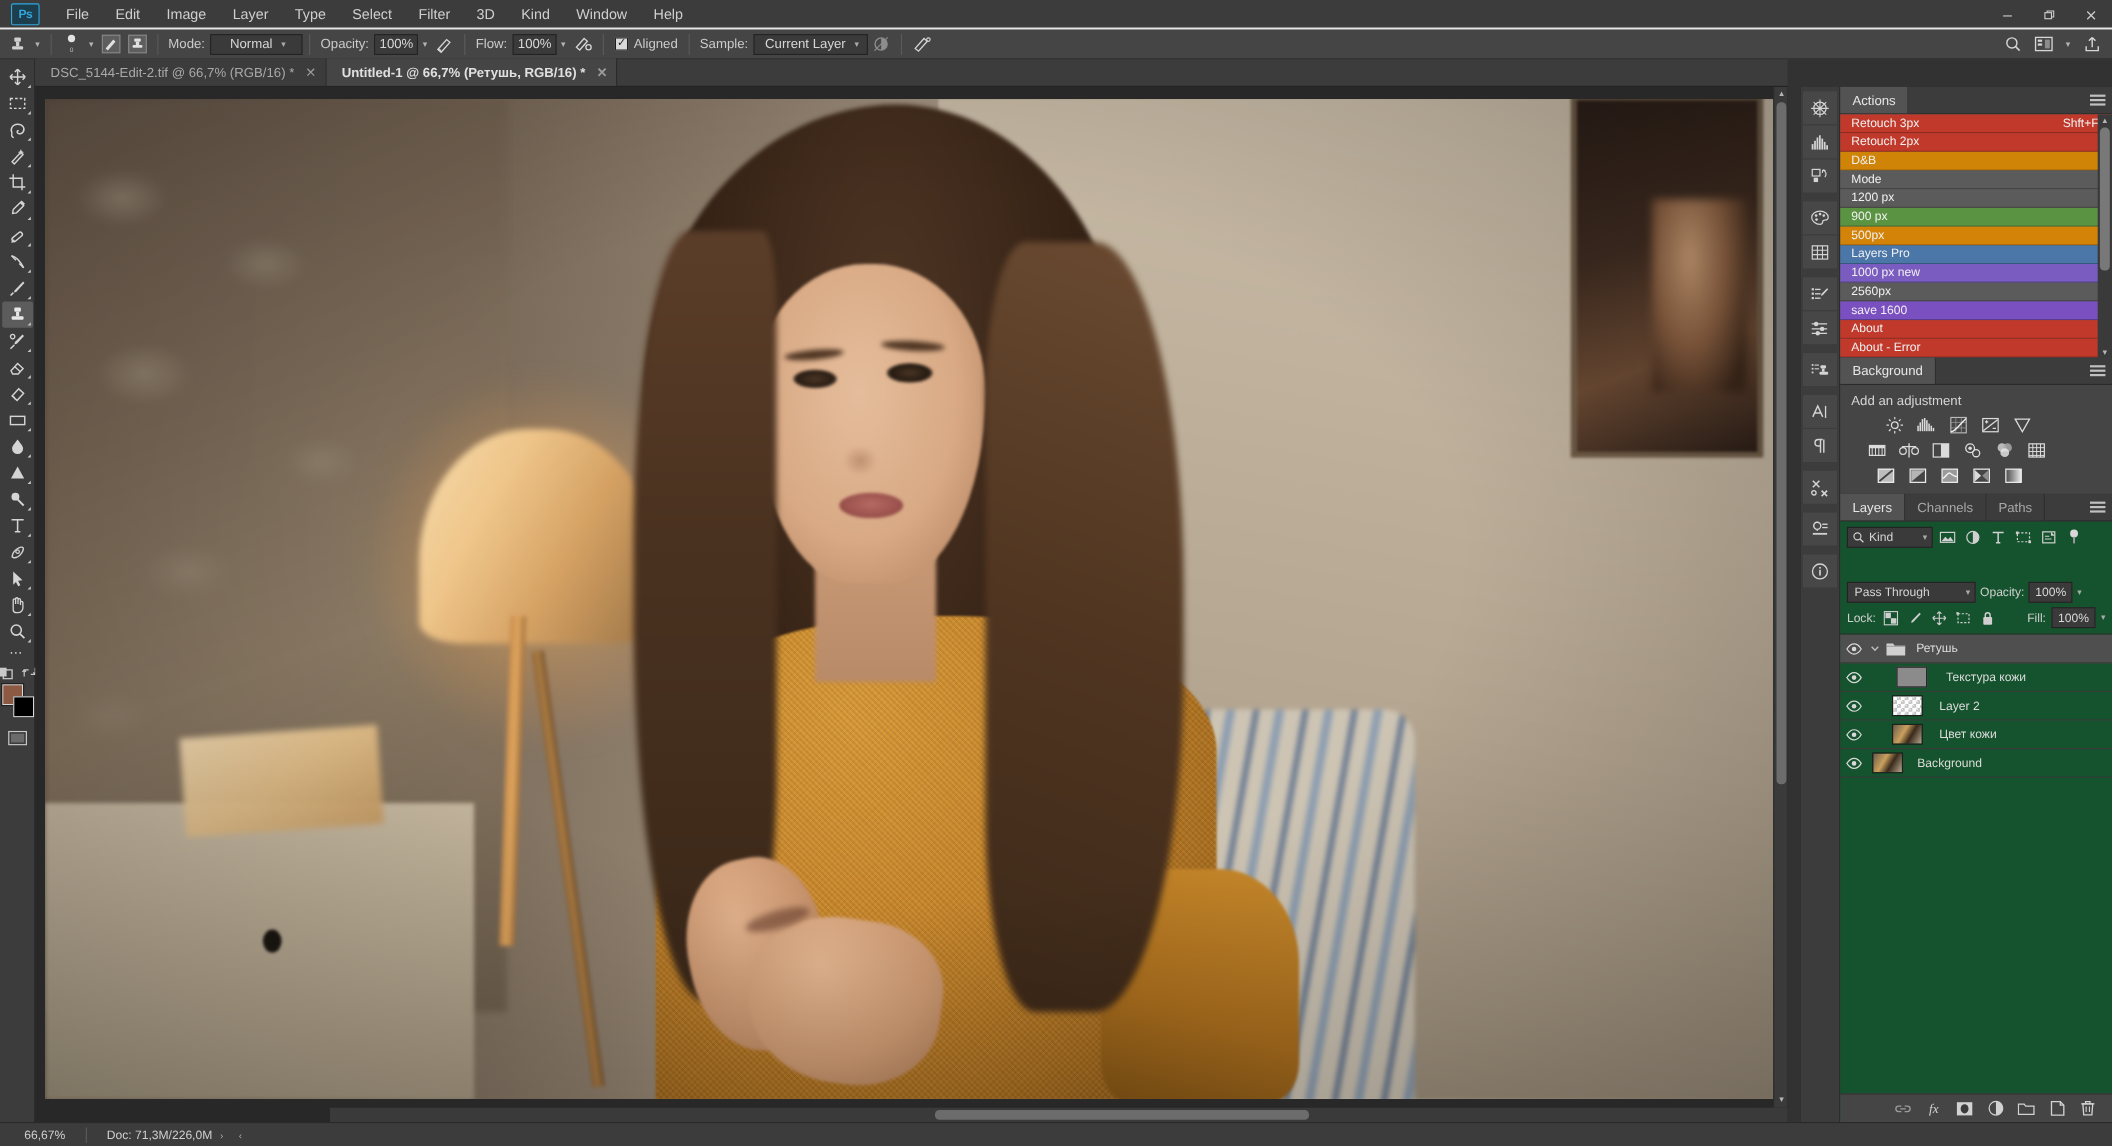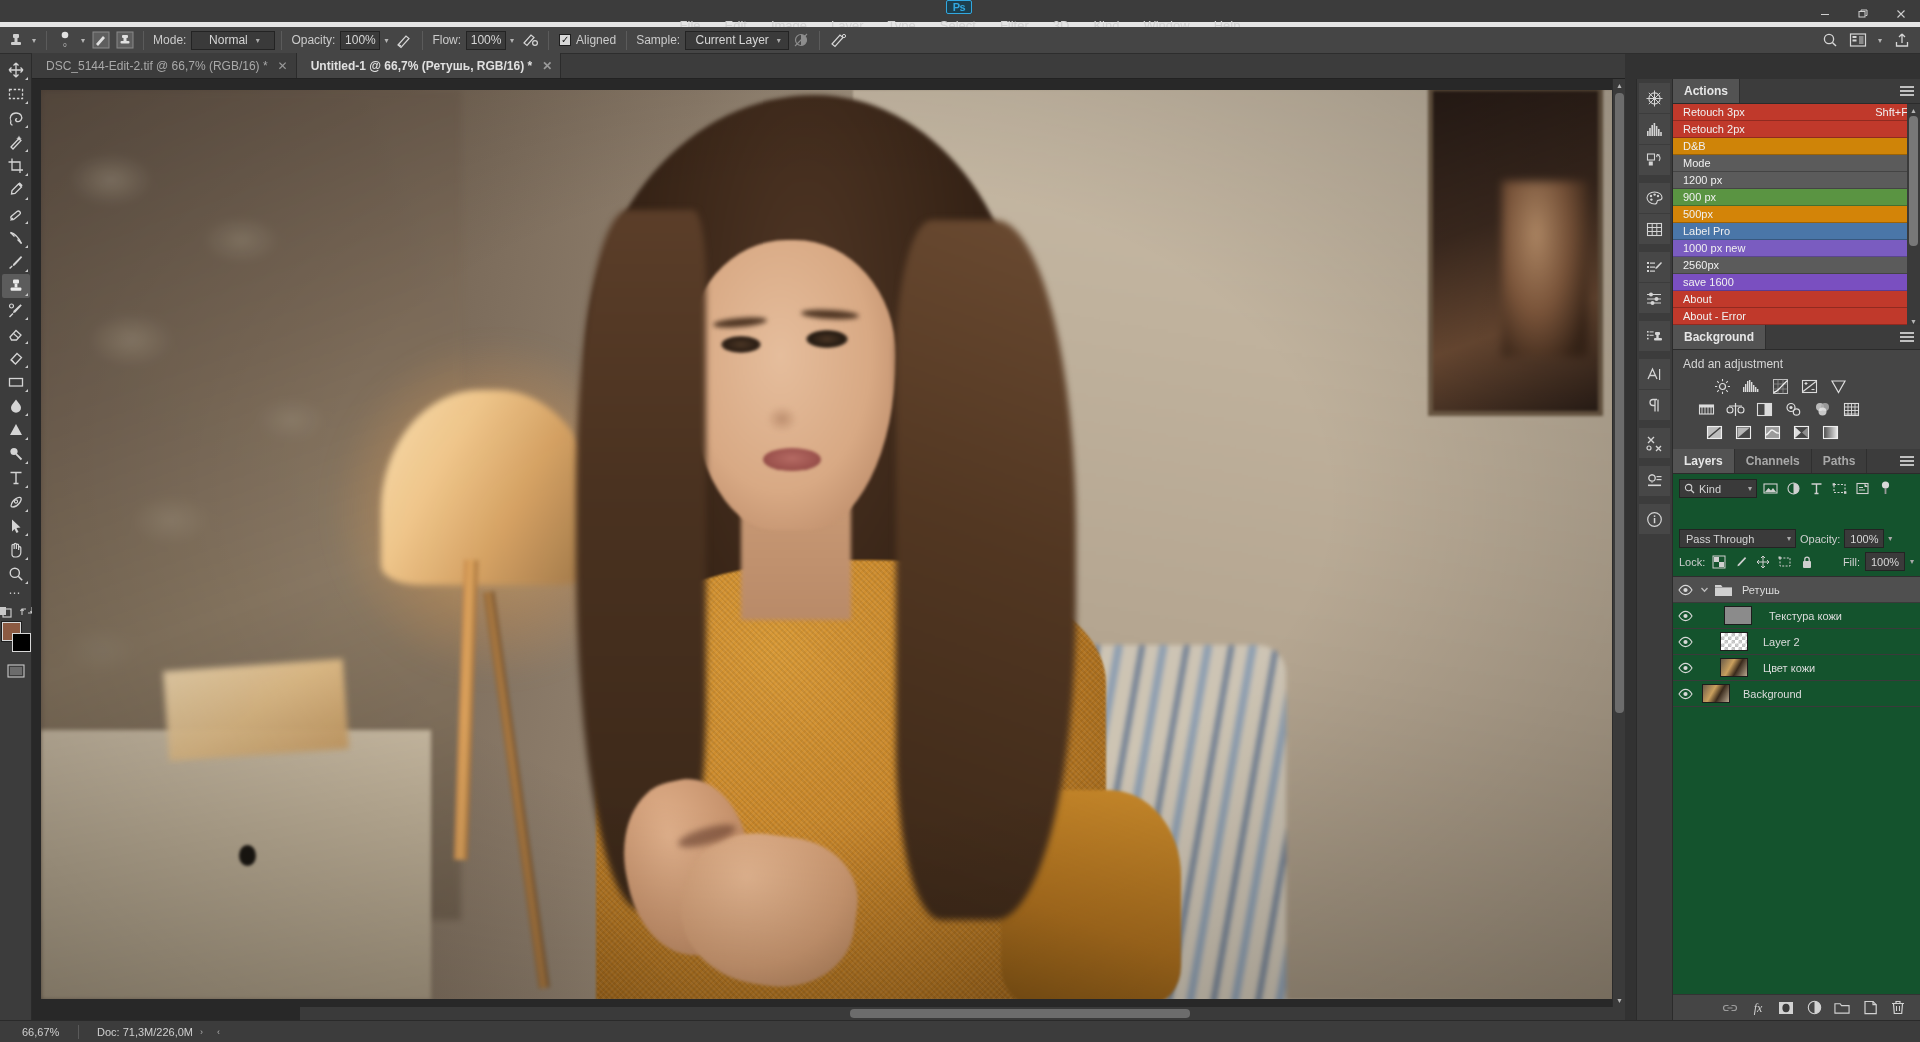--- a/index.html
+++ b/index.html
@@ -11,22 +11,21 @@
     color: #c8c8c8;
     overflow: hidden;
     -webkit-font-smoothing: antialiased;
   }
   .app { position: relative; width: 1920px; height: 1042px; }
 
   
   .titlebar {
     position: absolute; top: 0; left: 0; width: 1920px; height: 27px;
     background: #3c3c3c; display: flex; align-items: center;
-    border-bottom: 5px solid #e5e5e5;
-    flex-direction: column;
+    border-bottom: 2px solid #e5e5e5;
   }
   .ps-logo {
     width: 26px; height: 20px; margin-left: 10px; margin-right: 12px;
     background: #1d3f4d; border: 1px solid #31a8e0; border-radius: 2px;
     color: #31a8e0; font-size: 11px; font-weight: bold;
     display: flex; align-items: center; justify-content: center;
     letter-spacing: -0.5px;
   }
   .menubar { display: flex; align-items: center; height: 27px; }
   .menu-item {
@@ -354,21 +353,21 @@
   .rightcol {
     position: absolute; top: 79px; right: 0; width: 247px; height: 941px;
     background: #3c3c3c; display: flex; flex-direction: column;
   }
   .panel-tabs {
     display: flex; align-items: stretch; height: 25px; background: #3c3c3c;
     border-bottom: 1px solid #2b2b2b; position: relative;
   }
   .ptab {
     display: flex; align-items: center; padding: 0 11px; font-size: 12px;
-    color: #a8a8a8; background: #3c3c3c; border-right: 1px solid #2f2f2f; font-weight: bold;
+    color: #a8a8a8; background: #3c3c3c; border-right: 1px solid #2f2f2f;
   }
   .ptab.active { background: #535353; color: #e6e6e6; }
   .pmenu {
     position: absolute; right: 6px; top: 5px; width: 14px; height: 14px;
     display: flex; flex-direction: column; justify-content: center; gap: 2px;
   }
   .pmenu i { display:block; height: 2px; background: #c0c0c0; }
 
   
   .actions-panel { background: #535353; position: relative; }
@@ -986,21 +985,21 @@
           </div>
           <div class="act-row" style="background:#5a9442">
             <span>900 px</span>
             <span></span>
           </div>
           <div class="act-row" style="background:#d38408">
             <span>500px</span>
             <span></span>
           </div>
           <div class="act-row" style="background:#4a76a8">
-            <span>Label Pro</span>
+            <span>Layers Pro</span>
             <span></span>
           </div>
           <div class="act-row" style="background:#7a5cc0">
             <span>1000 px new</span>
             <span></span>
           </div>
           <div class="act-row" style="background:#5b5b5b">
             <span>2560px</span>
             <span></span>
           </div>

